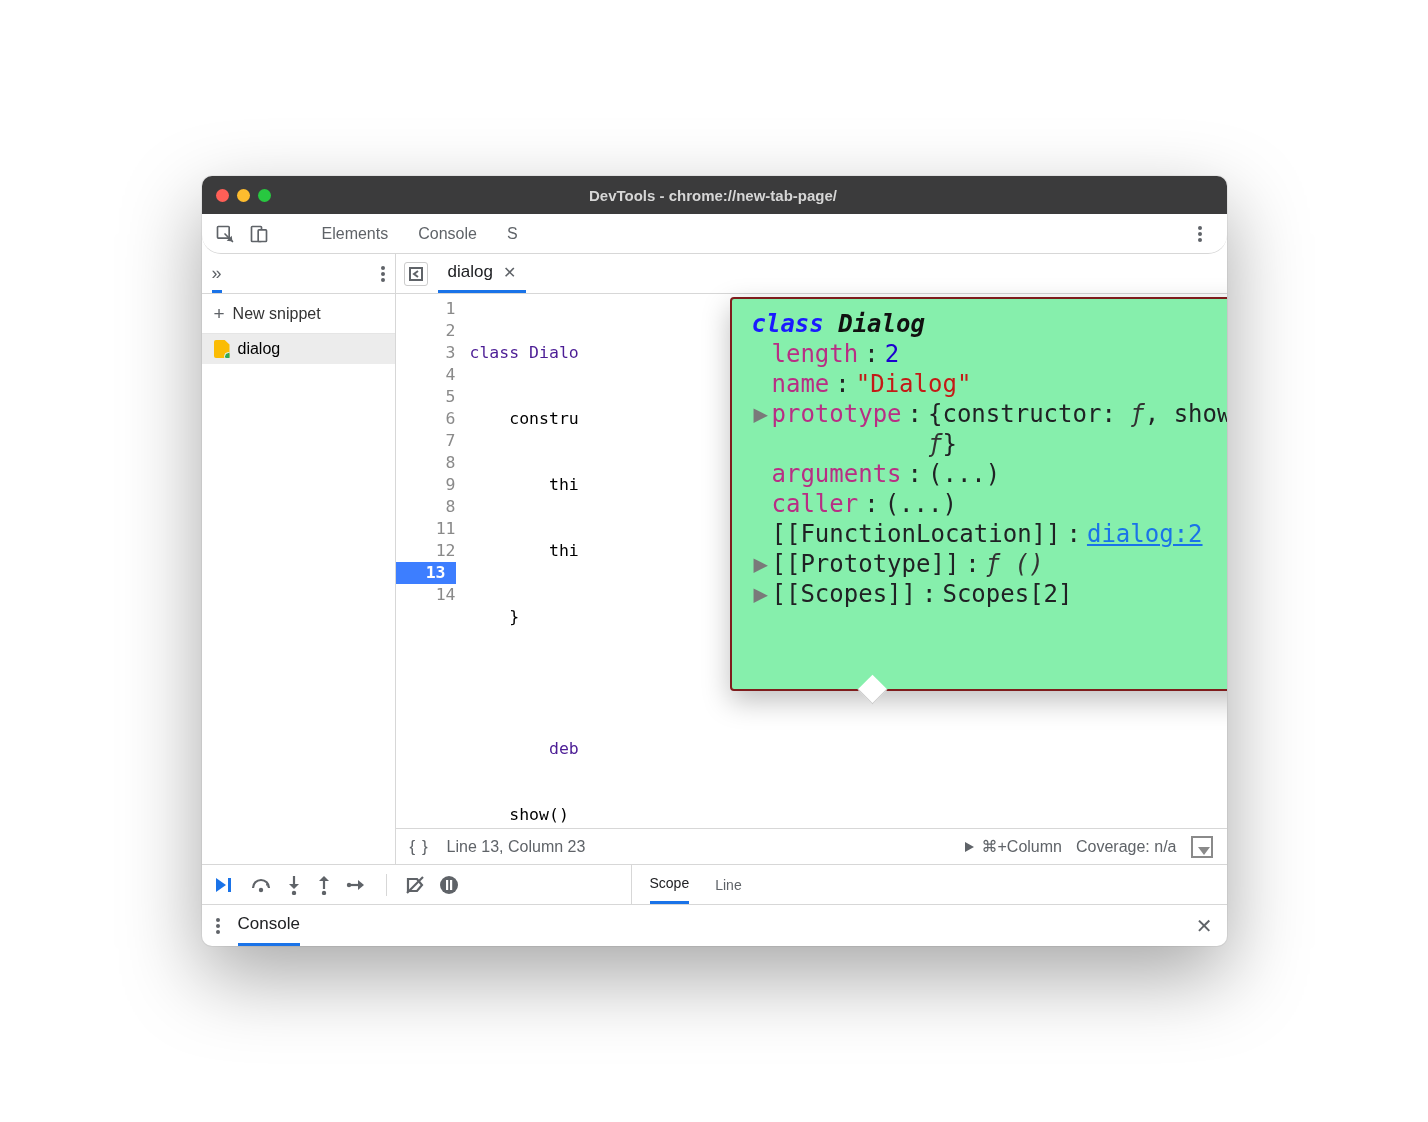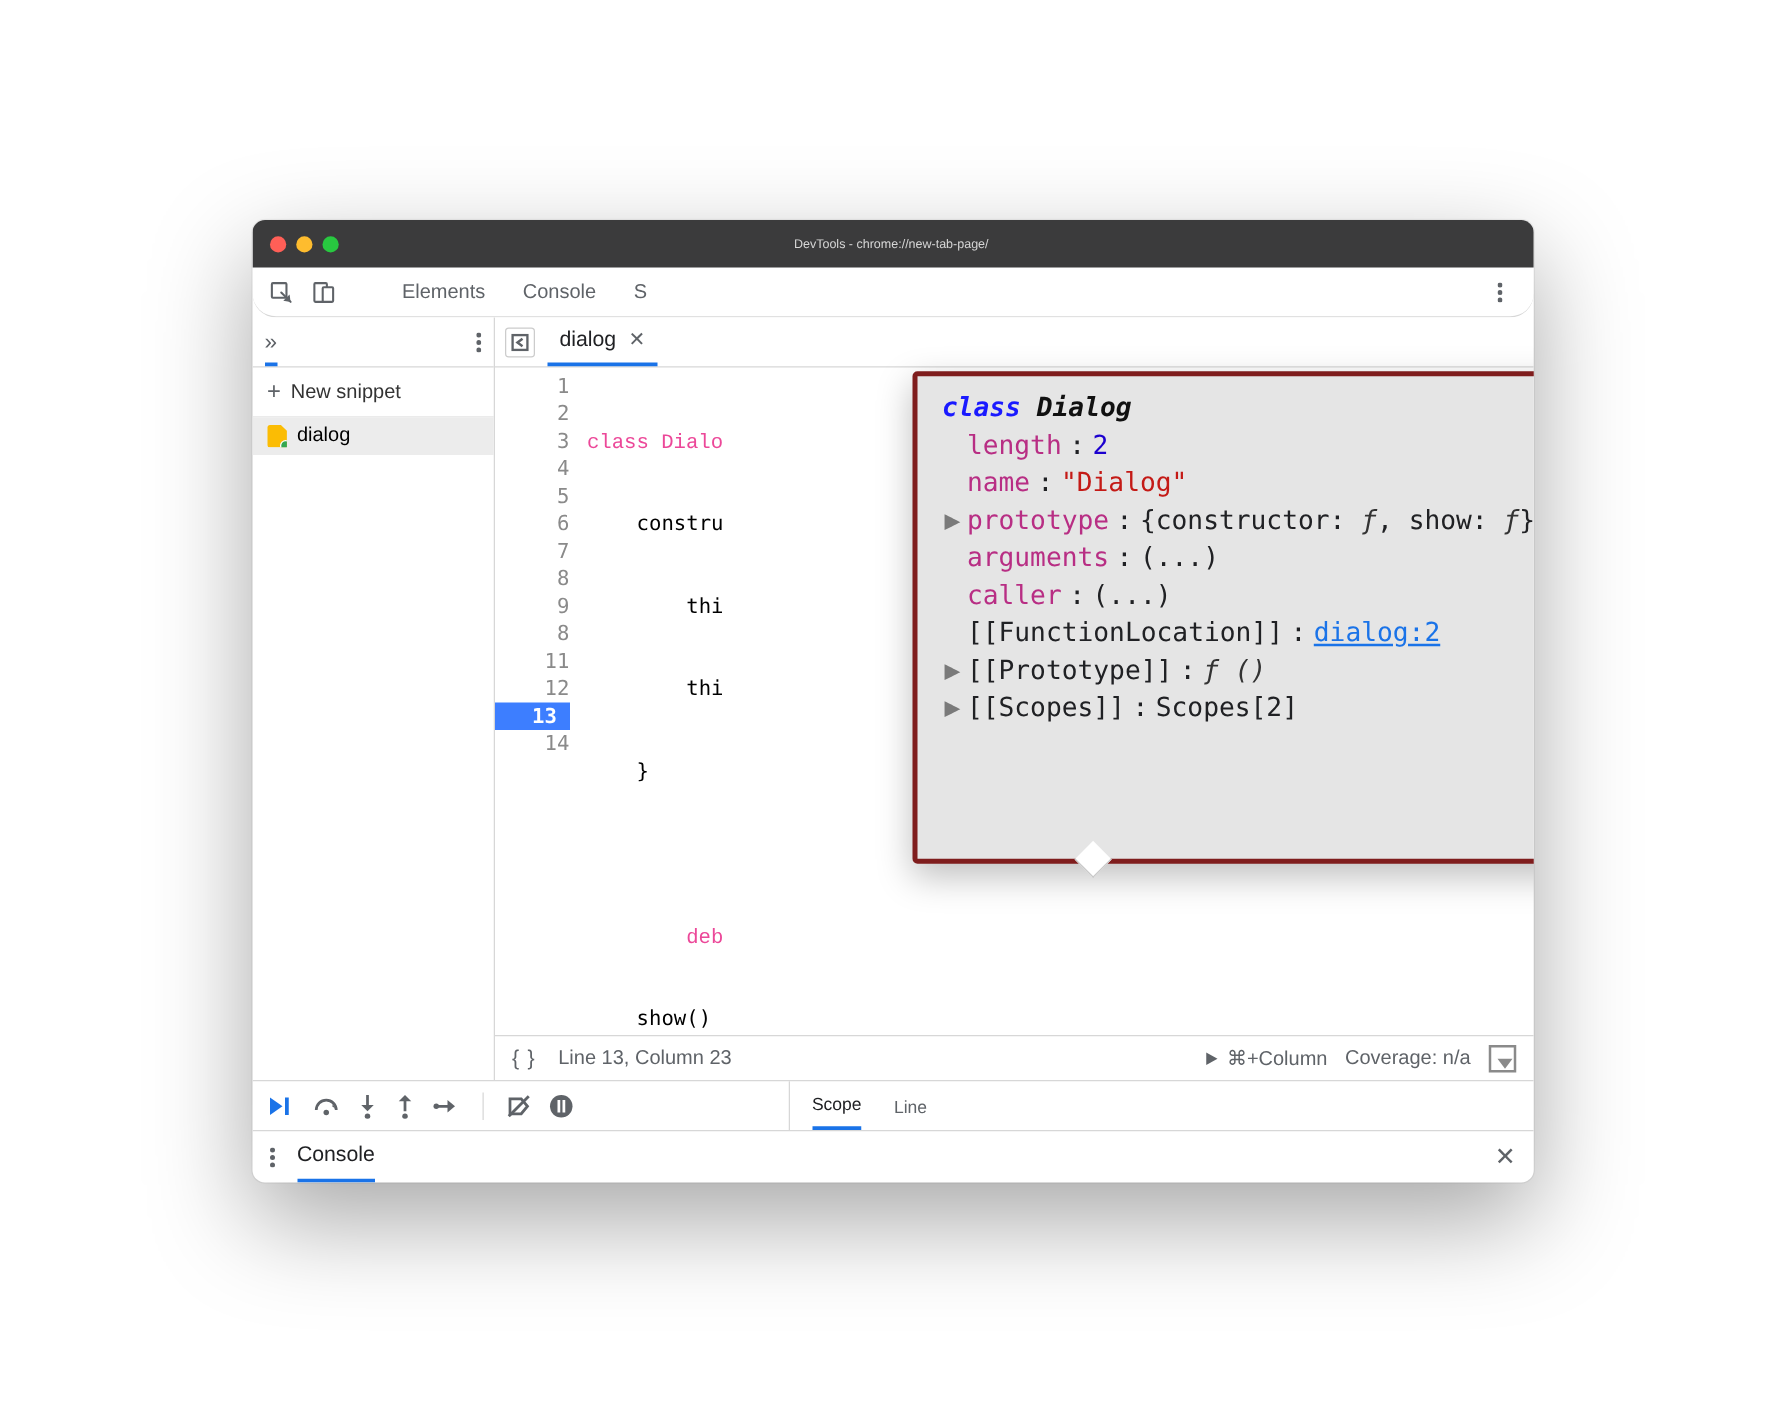--- a/index.html
+++ b/index.html
@@ -33,21 +33,21 @@
   position: relative;
   flex: 0 0 auto;
 }
 .traffic { display: flex; gap: 8px; }
 .traffic span { width: 13px; height: 13px; border-radius: 50%; display: block; }
 .dot-close { background: #ff5f57; }
 .dot-min   { background: #febc2e; }
 .dot-max   { background: #28c840; }
 .titlebar-title {
   position: absolute; left: 0; right: 2px; text-align: center;
-  color: #d6d6d6; font-size: 10px; font-weight: 400;
+  color: #d6d6d6; font-size: 15px; font-weight: 700;
   pointer-events: none;
 }
 
 .main-toolbar {
   height: 40px;
   border-bottom: 1px solid #d7d7d7;
   display: flex;
   align-items: center;
   padding: 0 8px;
   gap: 4px;
@@ -131,21 +131,21 @@
   background: #3d7eff; color: #fff;
   font-weight: 700;
   margin-left: -6px;
   padding-right: 10px;
 }
 .code {
   flex: 1; padding: 4px 0 0 4px; white-space: pre; color: #000;
   position: relative;
 }
 .code div { height: 22px; }
-.kw { color: #ec4899; font-family: Liberation Mono, monospace; }
+.kw { color: #4c1d95; }
 
 .statusbar {
   height: 36px; border-top: 1px solid #d7d7d7;
   display: flex; align-items: center; padding: 0 14px; gap: 18px;
   color: #5f6368; font-size: 16px;
 }
 .statusbar .right { margin-left: auto; display: flex; align-items: center; gap: 14px; }
 .formatbtn { font-size: 17px; cursor: pointer; letter-spacing: 1px; }
 .lc { color: #5f6368; }
 .run { display: flex; align-items: center; gap: 6px; cursor: pointer; }
@@ -179,27 +179,27 @@
   color: #202124; font-size: 17px; height: 100%;
   display: flex; align-items: center; border-bottom: 3px solid #1a73e8;
 }
 .drawer .dclose { margin-left: auto; color: #5f6368; font-size: 20px; cursor: pointer; }
 
 
 .popover {
   position: absolute;
   top: 121px; left: 528px;
   width: 550px; height: 394px;
-  background: #e5e5e5;
-  border: 4px solid #7f1d1d;
+  background: #86efac;
+  border: 2px solid #7f1d1d;
   border-radius: 4px;
   box-shadow: 0 10px 28px rgba(0,0,0,.25);
   padding: 10px 14px;
   font-family: "Menlo","Consolas",monospace;
-  font-size: 21px; line-height: 30px;
+  font-size: 24px; line-height: 30px;
   color: #202124;
   z-index: 50;
 }
 .popover::after {
   content: ""; position: absolute; bottom: -11px; left: 130px;
   width: 20px; height: 20px; background: #fff;
   border-right: 1px solid #c9c9c9; border-bottom: 1px solid #c9c9c9;
   transform: rotate(45deg);
 }
 .po-kw { color: #1a1aff; font-style: italic; font-weight: 700; }

